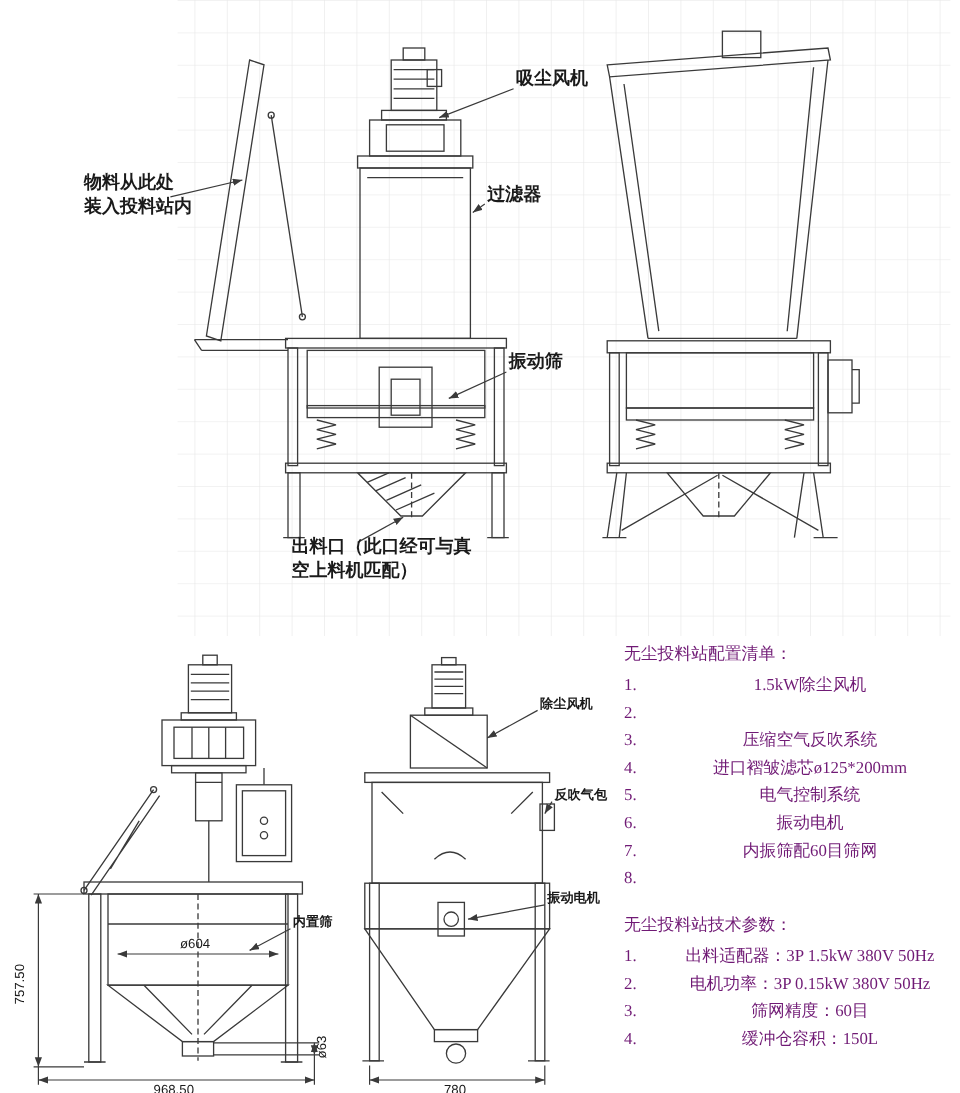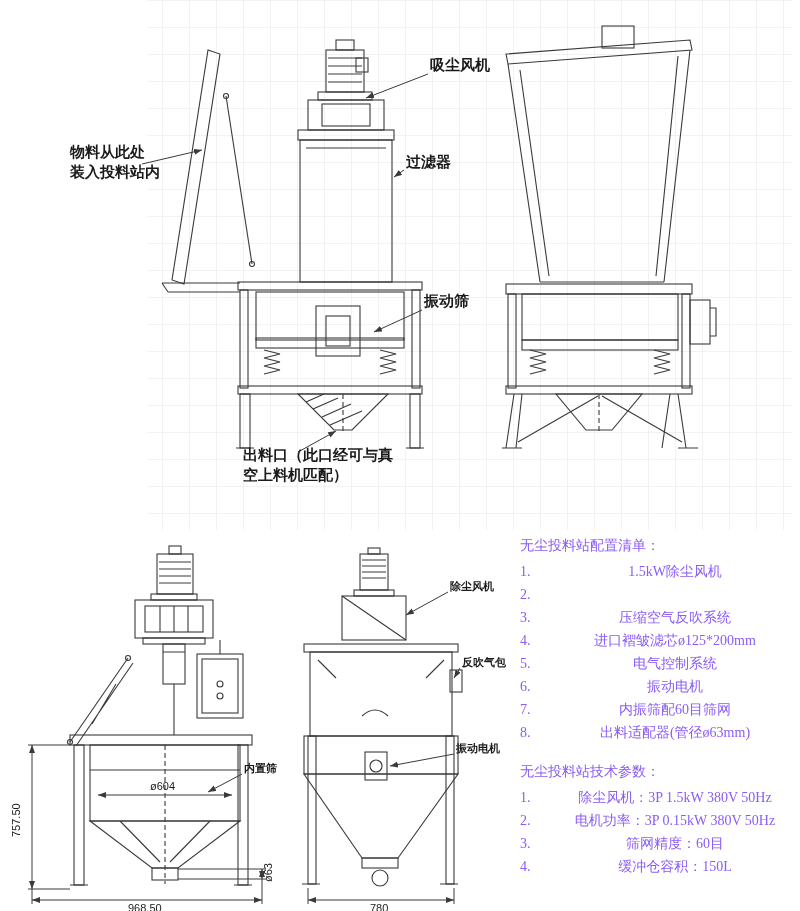--- a/index.html
+++ b/index.html
@@ -5,21 +5,21 @@
   * { margin:0; padding:0; box-sizing:border-box; }
   html,body { width:800px; height:911px; }
   body { background:#ffffff; font-family:"Liberation Sans", sans-serif; }
   .page { position:relative; width:800px; height:911px; background:#fff; overflow:hidden; }
   svg { display:block; position:absolute; }
   .top-svg { left:0; top:0; }
   .bottom-svg { left:0; top:532px; }
   .lbl { font-family:"Liberation Sans", sans-serif; font-size:15px; font-weight:bold; fill:#1a1a1a; }
   .lbl-sm { font-family:"Liberation Sans", sans-serif; font-size:11px; font-weight:bold; fill:#1a1a1a; }
   .dim { font-family:"Liberation Sans", sans-serif; font-size:11px; fill:#1a1a1a; }
-  .spec-panel { position:absolute; left:520px; top:534px; width:278px; color:#8b5cf6;
+  .spec-panel { position:absolute; left:520px; top:534px; width:278px; color:#701a75;
                 font-family:"Liberation Serif", serif; }
   .spec-title { font-size:14px; line-height:23px; margin-bottom:3px; }
   .spec-items { }
   .spec-item { display:flex; font-size:14px; line-height:23px; }
   .spec-item .num { flex:0 0 32px; }
   .spec-item .txt { flex:1;text-align:center; }
   .spec-block.params { margin-top:16px; }
 </style>
 </head>
 <body>
@@ -271,31 +271,30 @@
             <span class="txt">振动电机</span>
           </div>
 
           <div class="spec-item">
             <span class="num">7.</span>
             <span class="txt">内振筛配60目筛网</span>
           </div>
 
           <div class="spec-item">
             <span class="num">8.</span>
-            <span class="txt">出料适配器(管径ø63mm)</span>
           </div>
         </div>
     </div>
     <div class="spec-block params">
       <div class="spec-title">无尘投料站技术参数：</div>
       <div class="spec-items">
 
           <div class="spec-item">
             <span class="num">1.</span>
-            <span class="txt">除尘风机：3P 1.5kW 380V 50Hz</span>
+            <span class="txt">出料适配器：3P 1.5kW 380V 50Hz</span>
           </div>
 
           <div class="spec-item">
             <span class="num">2.</span>
             <span class="txt">电机功率：3P 0.15kW 380V 50Hz</span>
           </div>
 
           <div class="spec-item">
             <span class="num">3.</span>
             <span class="txt">筛网精度：60目</span>

